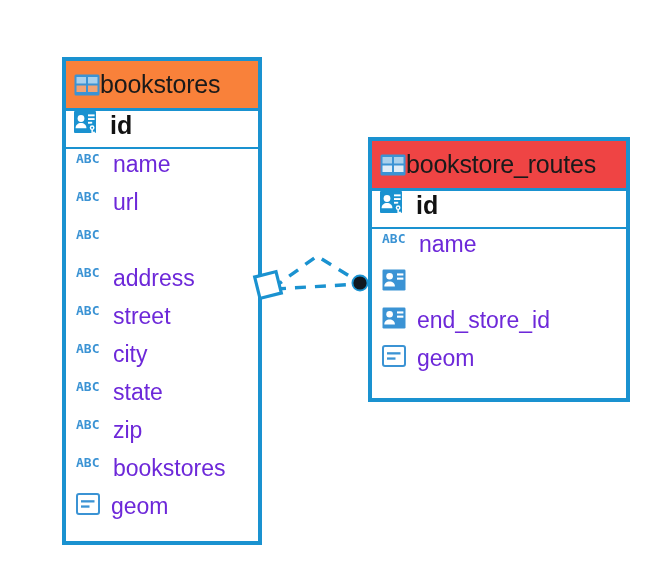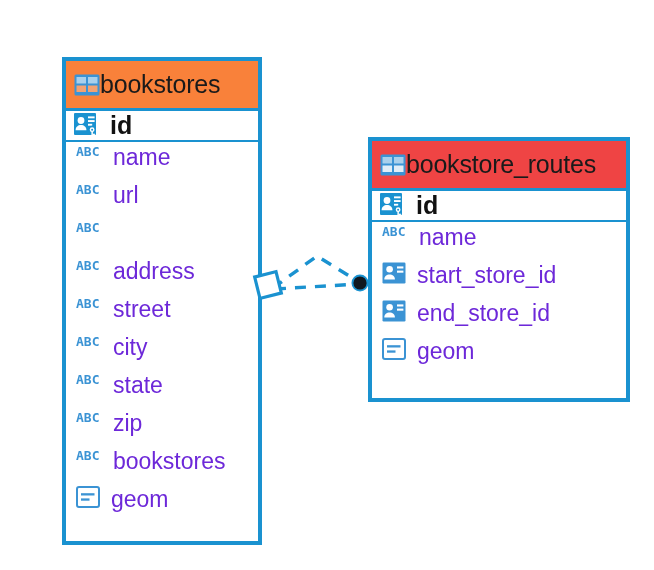--- a/index.html
+++ b/index.html
@@ -58,22 +58,21 @@
   .entity-title {
     font-size: 25px;
     color: #1a1a1a;
     letter-spacing: -0.2px;
     white-space: nowrap;
   }
 
   .pk-row {
     box-sizing: border-box;
     display: flex;
-    align-items: center;
-    height: 31px;
+    height: 38px;
     padding-left: 8px;
     border-bottom: 2px solid #1a92d0;
     background: #ffffff;
   }
   .pk-label {
     font-size: 25px;
     font-weight: bold;
     color: #111111;
     margin-left: 10px;
     white-space: nowrap;
@@ -279,21 +278,20 @@
           <span class="field-label">name</span>
         </div>
         <div class="field-row">
           <svg class="ico ico-card" viewBox="0 0 26 22">
       <rect x="0.5" y="0.5" width="23" height="21" rx="1.2" fill="#3b93d4"></rect>
       <circle cx="7.6" cy="7.2" r="3.3" fill="#ffffff"></circle>
       <path d="M2.3 17.4c0-3.0 2.4-4.9 5.3-4.9s5.3 1.9 5.3 4.9z" fill="#ffffff"></path>
       <rect x="15" y="4.4" width="6.4" height="2.1" fill="#ffffff"></rect>
       <rect x="15" y="8.6" width="6.4" height="2.1" fill="#ffffff"></rect>
     </svg>
-          <span class="field-label">start_store_id</span>
         </div>
         <div class="field-row">
           <svg class="ico ico-card" viewBox="0 0 26 22">
       <rect x="0.5" y="0.5" width="23" height="21" rx="1.2" fill="#3b93d4"></rect>
       <circle cx="7.6" cy="7.2" r="3.3" fill="#ffffff"></circle>
       <path d="M2.3 17.4c0-3.0 2.4-4.9 5.3-4.9s5.3 1.9 5.3 4.9z" fill="#ffffff"></path>
       <rect x="15" y="4.4" width="6.4" height="2.1" fill="#ffffff"></rect>
       <rect x="15" y="8.6" width="6.4" height="2.1" fill="#ffffff"></rect>
     </svg>
           <span class="field-label">end_store_id</span>

